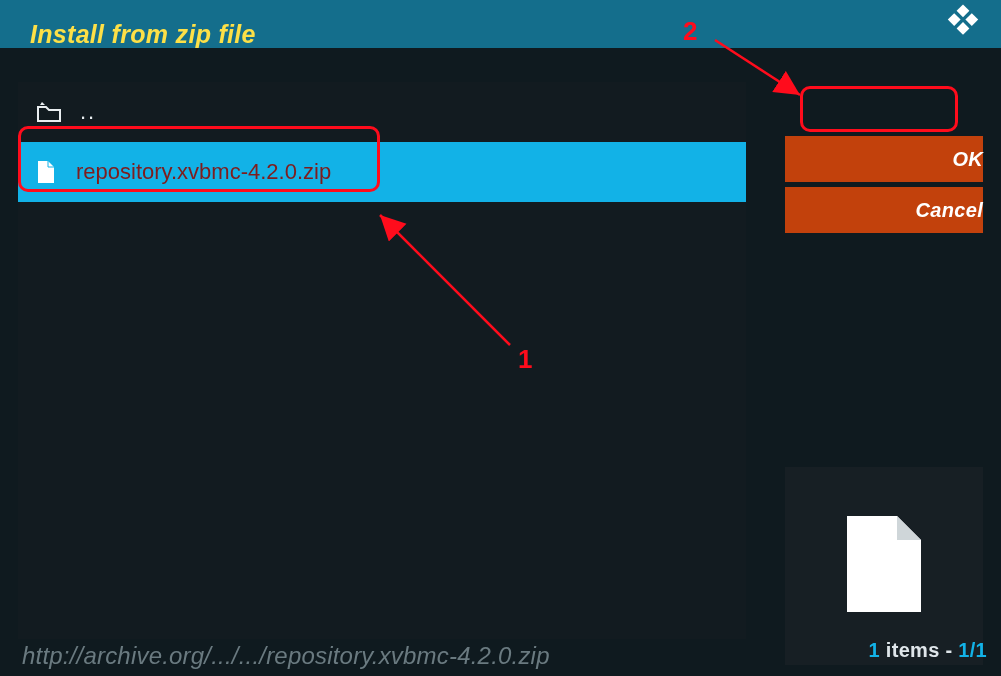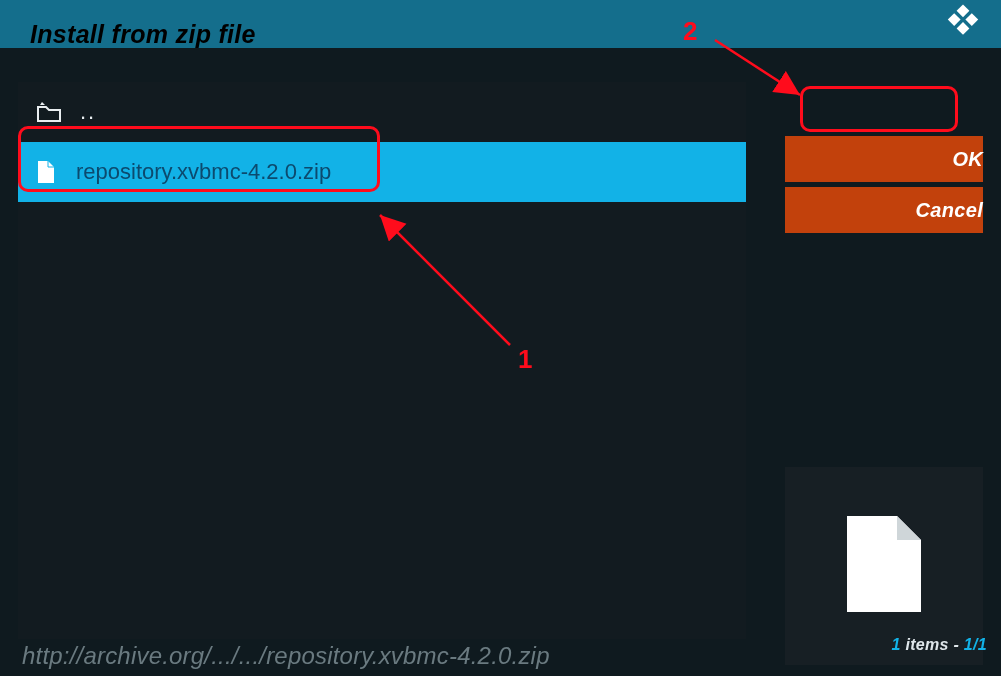--- a/index.html
+++ b/index.html
@@ -5,39 +5,39 @@
   * { margin: 0; padding: 0; box-sizing: border-box; }
   html, body { width: 1001px; height: 676px; overflow: hidden; font-family: "Segoe UI", Arial, sans-serif; background: #000; }
   .root { position: relative; width: 1001px; height: 676px; background: #0f1a1f; }
 
   
   .title-bar {
     position: absolute; left: 0; top: 0; width: 1001px; height: 48px;
     background: #146e8c; display: flex; align-items: center; justify-content: space-between;
     padding: 0 18px 0 30px;
   }
-  .title-text { color: #000000; font-size: 25px; font-weight: 700; font-style: italic; letter-spacing: .3px; margin-top: 20px; }
+  .title-text { color: #fde047; font-size: 25px; font-weight: 700; font-style: italic; letter-spacing: .3px; margin-top: 20px; }
 
   .kodi-logo { width: 40px; height: 40px; }
 
   
   .body-area { position: absolute; left: 0; top: 48px; width: 1001px; height: 628px; background: #0f1a1f; }
 
   
   .file-list {
     position: absolute; left: 18px; top: 34px; width: 728px; height: 557px;
     background: #121b20;
   }
   .row {
     display: flex; align-items: center; height: 60px; padding-left: 18px;
     color: #e9eef0; font-size: 22px;
   }
   .row .icon-slot { width: 38px; display: flex; align-items: center; justify-content: flex-start; }
   .row .label { padding-left: 2px; }
-  .row.selected { background: #12b2e7; color: #0c4a6e; }
+  .row.selected { background: #12b2e7; color: #7f1d1d; }
   .row.parent .label { font-size: 22px; letter-spacing: 2px; padding-left: 6px; }
 
   
   .btn {
     position: absolute; left: 785px; width: 198px; height: 46px;
     background: #c2410c; color: #fff; display: flex; align-items: center; justify-content: flex-end;
     font-size: 20px; font-weight: 700; font-style: italic; letter-spacing: .3px;
   }
   .btn-ok { top: 88px; }
   .btn-cancel { top: 139px; }
@@ -47,22 +47,22 @@
     position: absolute; left: 785px; top: 419px; width: 198px; height: 198px;
     background: #171f24; display: flex; align-items: center; justify-content: center;
   }
 
   
   .status-left {
     position: absolute; left: 22px; bottom: 6px;
     color: #6a7a80; font-size: 24px; font-style: italic; letter-spacing: .2px;
   }
   .status-right {
-    position: absolute; right: 14px; bottom: 22px;
-    font-size: 16px; font-style: italic; font-weight: 700; letter-spacing: .3px;
+    position: absolute; right: 14px; bottom: 14px;
+    font-size: 20px; font-weight: 700; letter-spacing: .3px;
     color: #dfe6ea;
   }
   .status-right .accent { color: #12b2e7; }
 
   
   .anno { position: absolute; pointer-events: none; }
   .anno-box { border: 3px solid #ff0c1c; border-radius: 10px; }
   .anno-box-1 { left: 18px; top: 126px; width: 362px; height: 66px; }
   .anno-box-2 { left: 800px; top: 86px; width: 158px; height: 46px; }
   .anno-num { color: #ff0c1c; font-weight: 700; font-size: 26px; font-family: Arial, sans-serif; }

